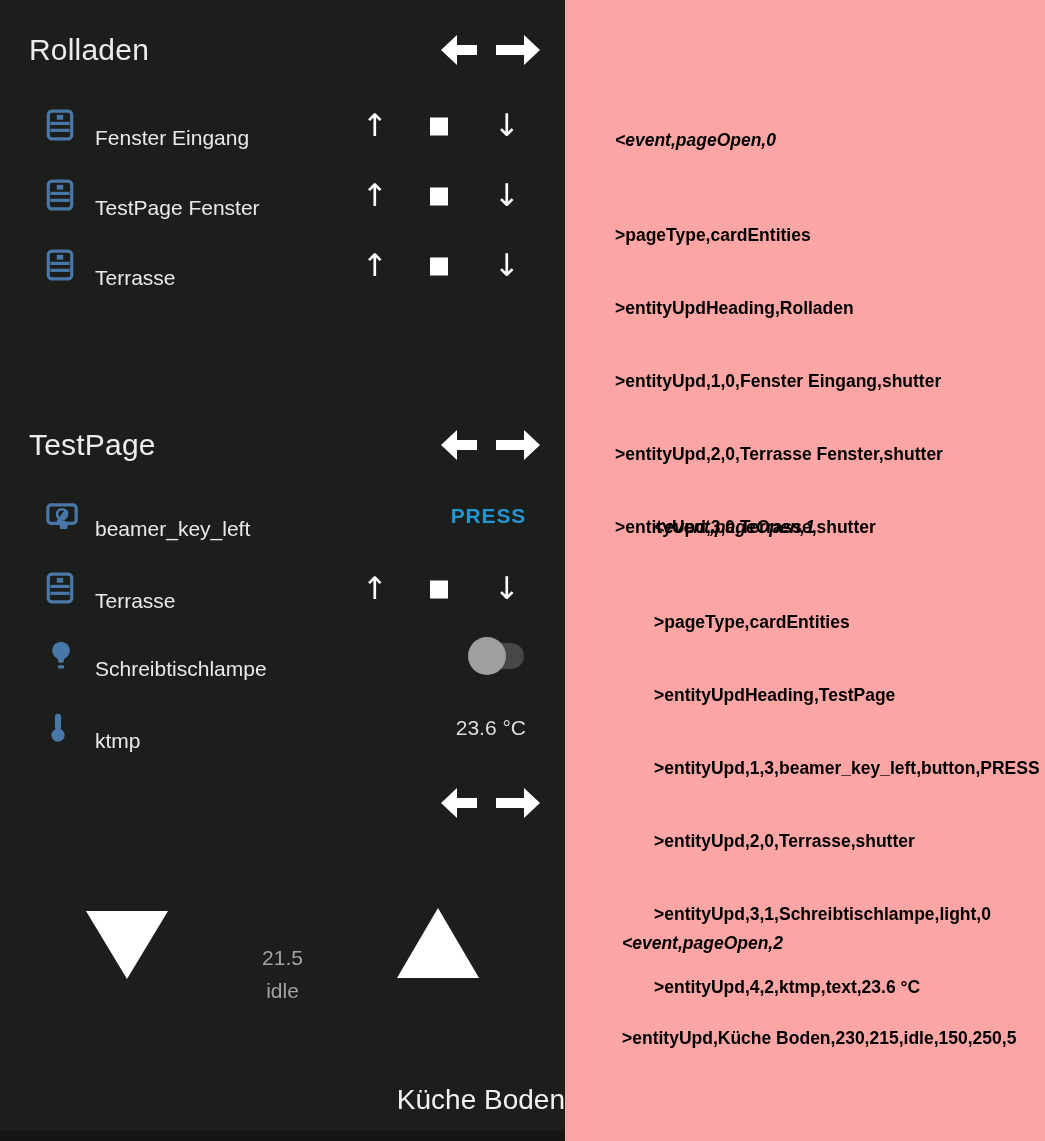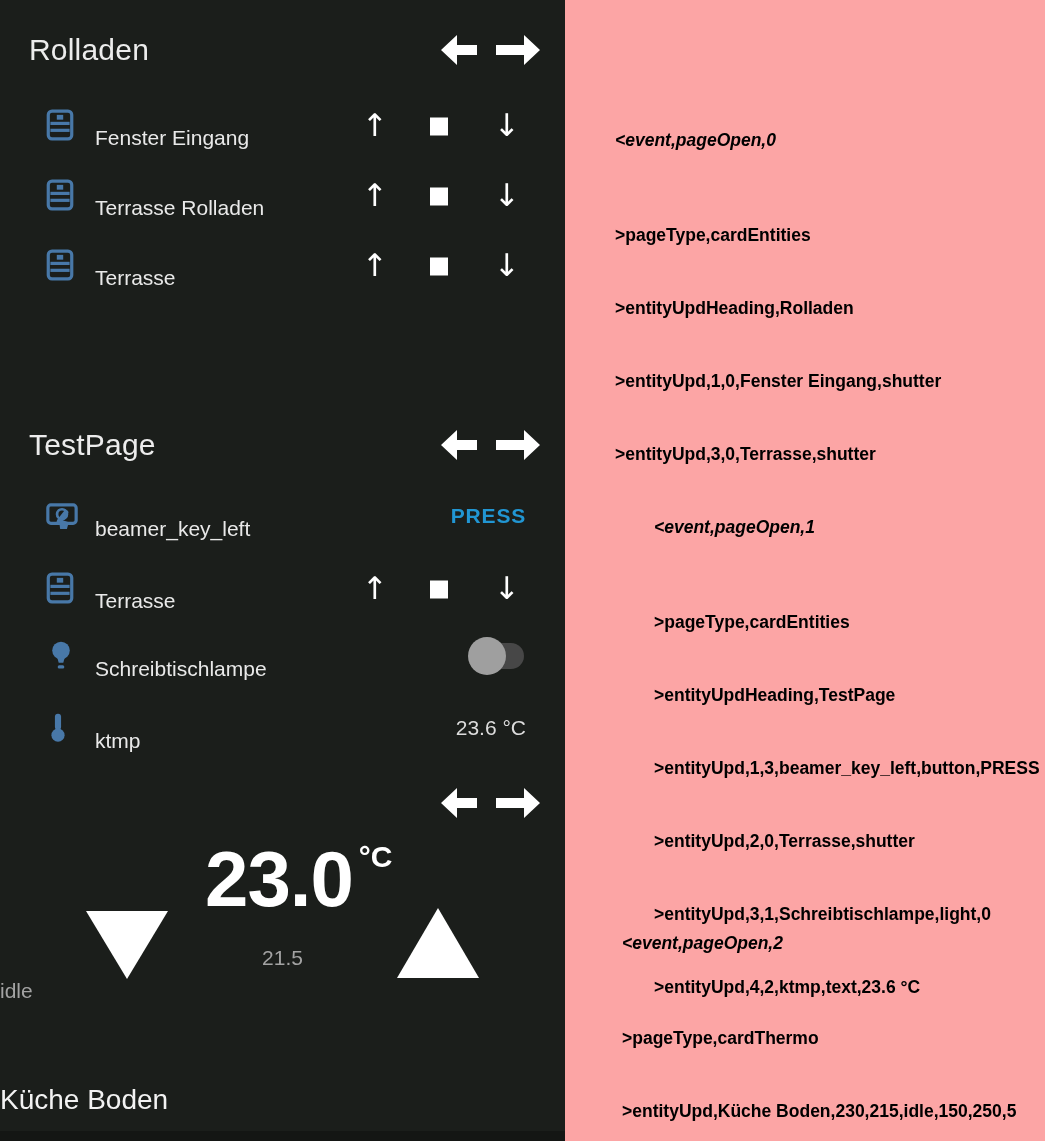--- a/index.html
+++ b/index.html
@@ -57,26 +57,26 @@
   }
   
   .thermo-temp {
     position:absolute; left:205px; top:840px; display:flex; align-items:flex-start;
     color:#ffffff; font-weight:700;
   }
   .thermo-temp .cur { font-size:78px; line-height:1; letter-spacing:-1px; }
   .thermo-temp .unit { font-size:30px; line-height:1; margin-top:2px; margin-left:6px; }
   .thermo-target { position:absolute; left:0; width:565px; top:946px; text-align:center;
     color:#a3a3a3; font-size:21px; }
-  .thermo-state { position:absolute; left:0; width:565px; top:979px; text-align:left;
+  .thermo-state { position:absolute; left:0; width:565px; top:979px; text-align:center;
     color:#a3a3a3; font-size:21px; }
   .tri { position:absolute; width:0; height:0; cursor:pointer; }
   .tri-down { left:86px;  top:911px; border-left:41px solid transparent; border-right:41px solid transparent; border-top:68px solid #ffffff; }
   .tri-up   { left:397px; top:908px; border-left:41px solid transparent; border-right:41px solid transparent; border-bottom:70px solid #ffffff; }
-  .thermo-title { position:absolute; left:0; width:565px; top:1084px; text-align:left;
+  .thermo-title { position:absolute; left:0; width:565px; top:1084px; text-align:right;
     color:#f2f2f2; font-size:28px; }
   
   .proto {
     position: absolute; color: #000000; font-weight: 700;
     font-size: 17.5px; line-height: 24.3px; white-space: pre;
     font-family: "Liberation Sans", sans-serif;
   }
   .proto .event { display:block; margin-bottom: 23px; font-style: italic; }
   .proto .pline { display:block; }
 </style>
@@ -142,21 +142,21 @@
       <span class="ctl ctl-up">↑</span>
       <span class="ctl ctl-stop"><span class="stop-square"></span></span>
       <span class="ctl ctl-down">↓</span>
     </div>
 
     <div class="row" style="top:173px">
       <span class="eicon">
         <svg width="28" height="32" viewBox="0 0 26 30">
             <use href="#ic-shutter"></use>
           </svg></span>
-      <span class="elabel">Terrasse Rolladen</span>
+      <span class="elabel">TestPage Fenster</span>
       <span class="ctl ctl-up">↑</span>
       <span class="ctl ctl-stop"><span class="stop-square"></span></span>
       <span class="ctl ctl-down">↓</span>
     </div>
 
     <div class="row" style="top:243px">
       <span class="eicon">
         <svg width="28" height="32" viewBox="0 0 26 30">
             <use href="#ic-shutter"></use>
           </svg></span>
@@ -223,52 +223,48 @@
       <svg width="36" height="30" viewBox="0 0 36 30">
           <use href="#ic-arrow-left"></use>
         </svg>
     </span>
     <span class="nav-arrow" style="left:496px; top:788px">
       <svg width="44" height="30" viewBox="0 0 44 30">
           <use href="#ic-arrow-right"></use>
         </svg>
     </span>
 
-    <div class="thermo-temp">
-      <span class="cur">23.0</span>
-      <span class="unit">°C</span>
-    </div>
 
     <div class="tri tri-down"></div>
     <div class="tri tri-up"></div>
 
     <div class="thermo-target">21.5</div>
     <div class="thermo-state">idle</div>
     <div class="thermo-title">Küche Boden</div>
 
     <div class="panel-bottom-strip"></div>
   </div>
 
   <div class="proto" style="left:615px; top:79px">
     <span class="event">&lt;event,pageOpen,0</span>
     <span class="pline">&gt;pageType,cardEntities</span>
     <span class="pline">&gt;entityUpdHeading,Rolladen</span>
     <span class="pline">&gt;entityUpd,1,0,Fenster Eingang,shutter</span>
+    <span class="pline">&gt;entityUpd,2,0,Terrasse Fenster,shutter</span>
     <span class="pline">&gt;entityUpd,3,0,Terrasse,shutter</span>
   </div>
 
   <div class="proto" style="left:654px; top:466px">
     <span class="event">&lt;event,pageOpen,1</span>
     <span class="pline">&gt;pageType,cardEntities</span>
     <span class="pline">&gt;entityUpdHeading,TestPage</span>
     <span class="pline">&gt;entityUpd,1,3,beamer_key_left,button,PRESS</span>
     <span class="pline">&gt;entityUpd,2,0,Terrasse,shutter</span>
     <span class="pline">&gt;entityUpd,3,1,Schreibtischlampe,light,0</span>
     <span class="pline">&gt;entityUpd,4,2,ktmp,text,23.6 °C</span>
   </div>
 
   <div class="proto" style="left:622px; top:882px">
     <span class="event">&lt;event,pageOpen,2</span>
-    <span class="pline">&gt;pageType,cardThermo</span>
     <span class="pline">&gt;entityUpd,Küche Boden,230,215,idle,150,250,5</span>
   </div>
 
 </div>
 
 </body></html>

